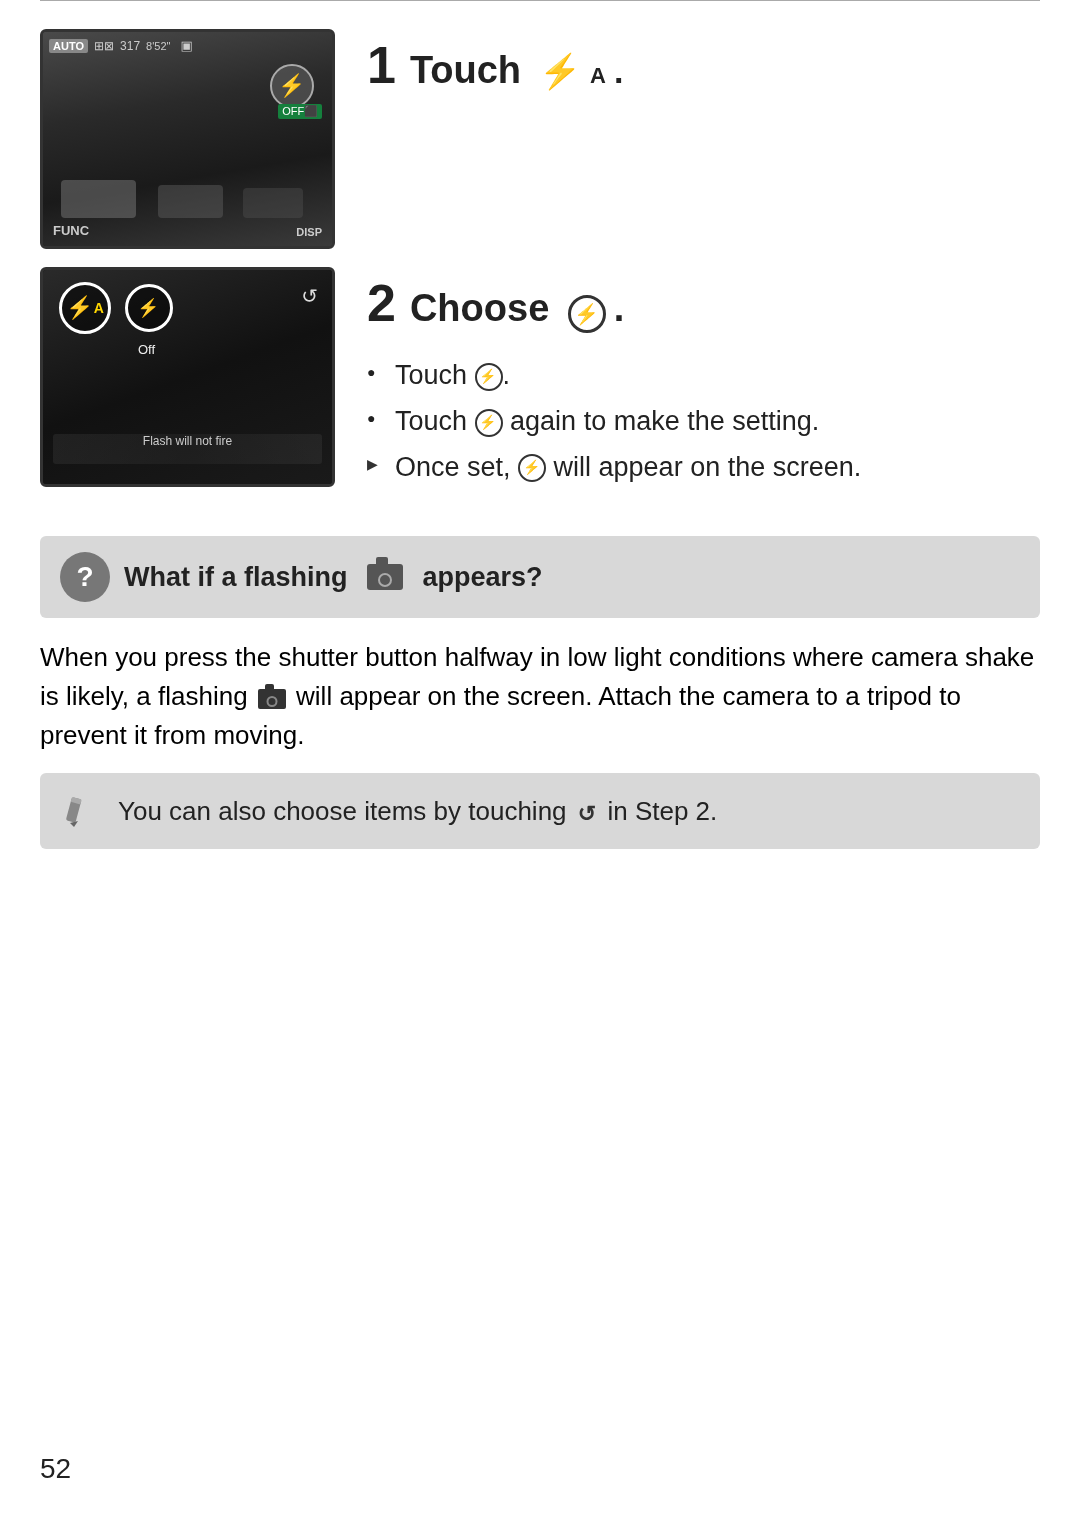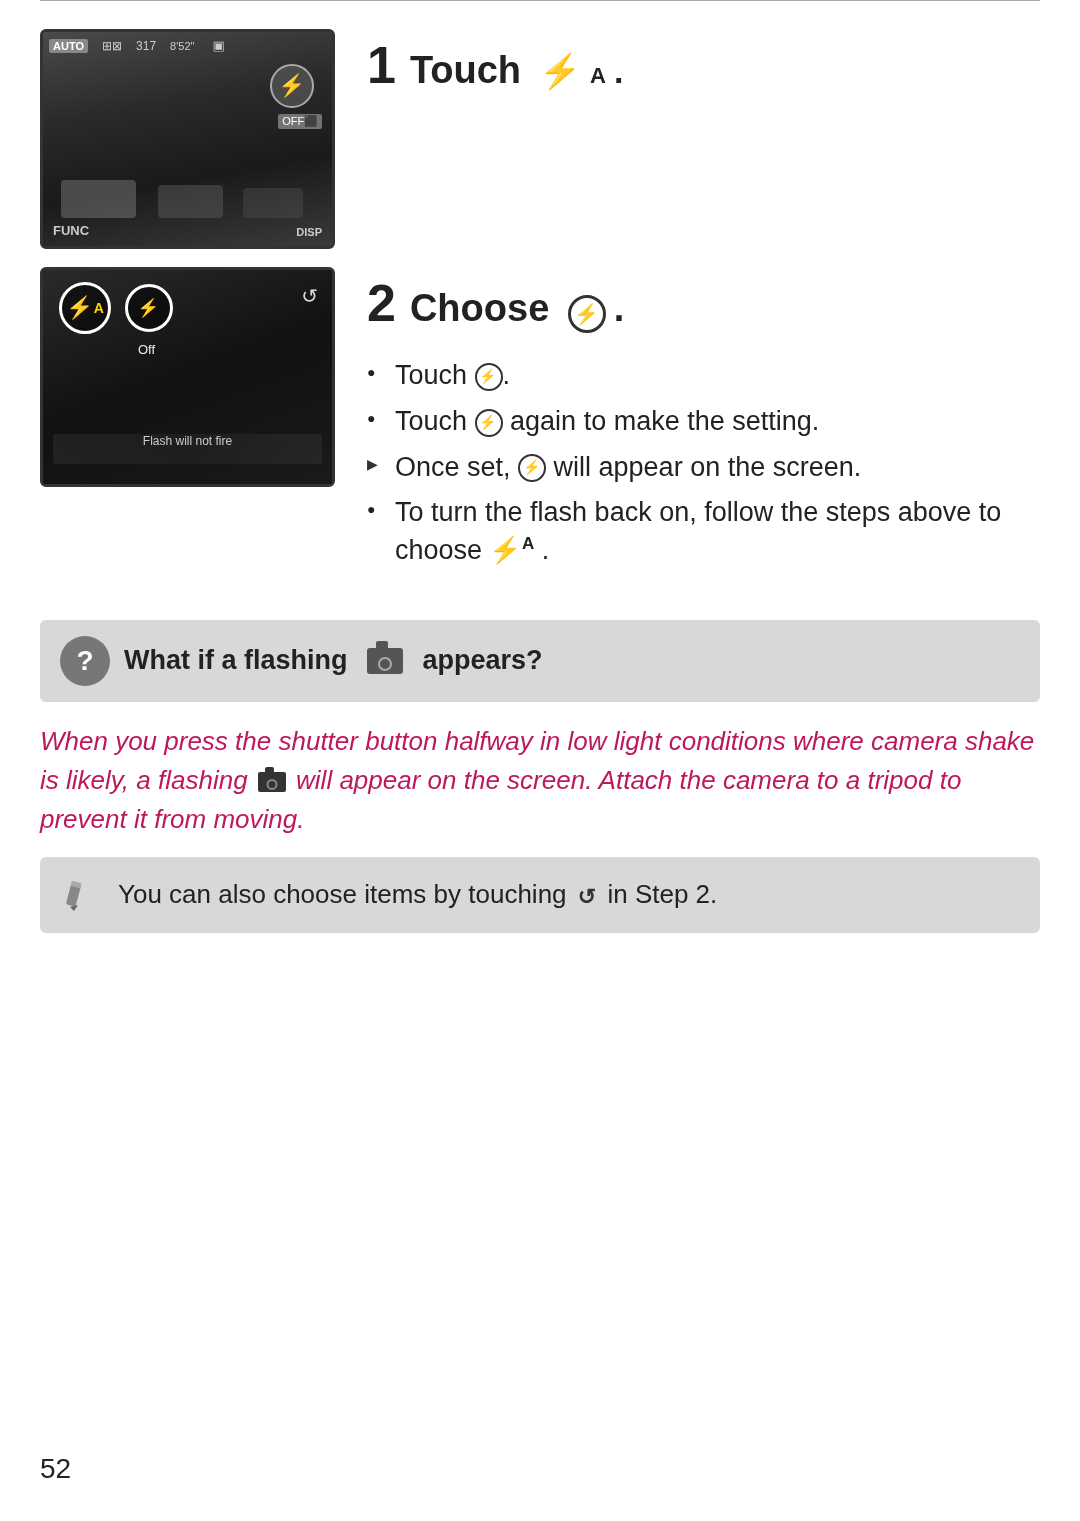--- a/index.html
+++ b/index.html
@@ -85,21 +85,21 @@
     }
 
     
     .cs1-top-bar {
       position: absolute;
       top: 6px;
       left: 6px;
       right: 6px;
       display: flex;
       align-items: center;
-      gap: 14px;
+      gap: 6px;
       font-size: 13px;
       color: #fff;
     }
 
     .cs1-auto {
       background: #888;
       color: #fff;
       font-size: 11px;
       font-weight: bold;
       padding: 1px 4px;
@@ -118,22 +118,22 @@
       align-items: center;
       justify-content: center;
       font-size: 20px;
       color: #FFD700;
       border: 2px solid #aaa;
     }
 
     .cs1-flash-label {
       position: absolute;
       right: 10px;
-      top: 82px;
-      background: #737373;
+      top: 72px;
+      background: #15803d;
       color: #fff;
       font-size: 10px;
       padding: 1px 4px;
       border-radius: 2px;
     }
 
     .cs1-func {
       position: absolute;
       bottom: 8px;
       left: 10px;
@@ -307,23 +307,22 @@
       font-weight: 700;
       color: #222;
       display: flex;
       align-items: center;
       gap: 8px;
     }
 
     .warning-body {
       font-size: 26px;
       line-height: 1.5;
-      color: #be185d;
+      color: #000000;
       margin-bottom: 18px;
-      font-style: italic;
     }
 
     .tip-box {
       background: #d8d8d8;
       border-radius: 6px;
       padding: 16px 20px;
       display: flex;
       align-items: center;
       gap: 14px;
       margin-bottom: 20px;
@@ -455,23 +454,20 @@
 
           <ul class="bullet-list">
             <li>
               Touch <span style="display:inline-block;width:28px;height:28px;border:2.5px solid #333;border-radius:50%;text-align:center;line-height:23px;font-size:14px;font-weight:900;color:#333;vertical-align:middle;">⚡</span>.
             </li>
             <li>
               Touch <span style="display:inline-block;width:28px;height:28px;border:2.5px solid #333;border-radius:50%;text-align:center;line-height:23px;font-size:14px;font-weight:900;color:#333;vertical-align:middle;">⚡</span> again to make the setting.
             </li>
             <li class="arrow-item">
               Once set, <span style="display:inline-block;width:28px;height:28px;border:2.5px solid #333;border-radius:50%;text-align:center;line-height:23px;font-size:14px;font-weight:900;color:#333;vertical-align:middle;">⚡</span> will appear on the screen.
-            </li>
-            <li>
-              To turn the flash back on, follow the steps above to choose <span style="font-weight:900;font-size:26px;">⚡</span><span style="font-size:17px;vertical-align:super;font-weight:bold;">A</span> .
             </li>
           </ul>
         </div>
 
       </div>
 
     </div>
 
     <div class="warning-box">
       <div class="warning-icon">?</div>

